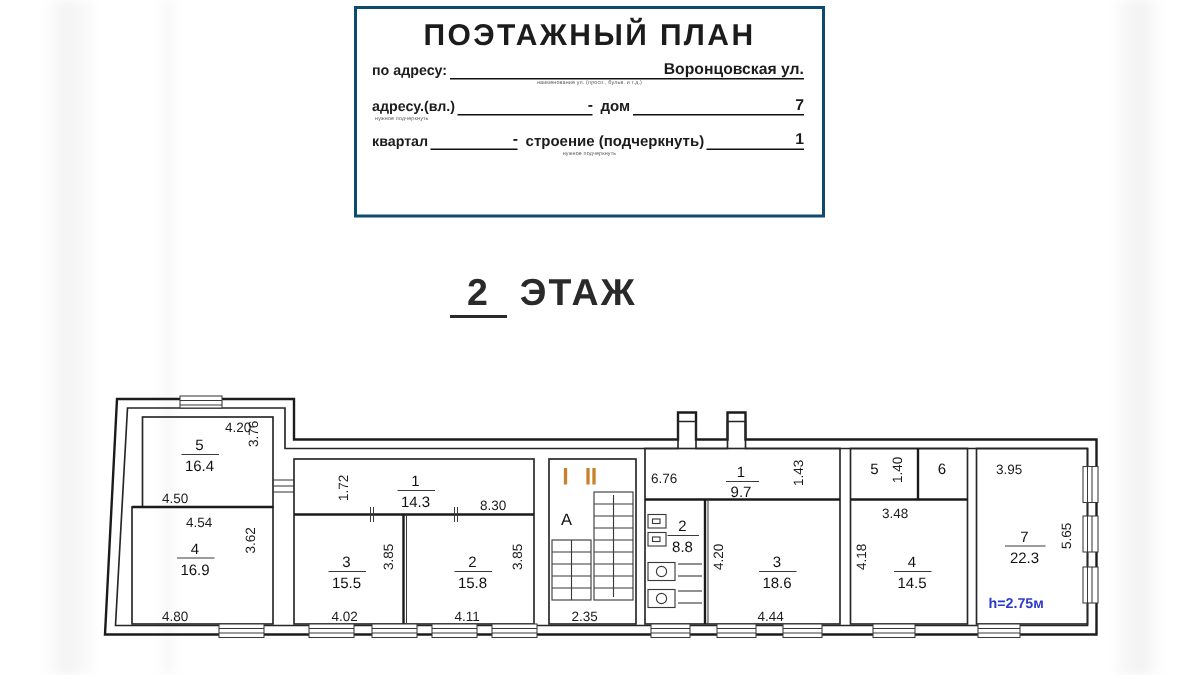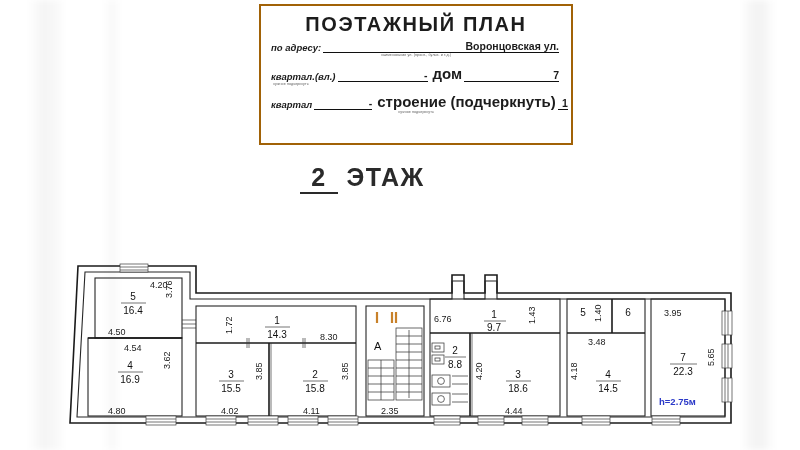--- a/index.html
+++ b/index.html
@@ -39,80 +39,79 @@
     filter: blur(4px);
   }
 
   
   #title-block {
     position: absolute;
     left: 236px;
     top: 4px;
     width: 314px;
     height: 141px;
-    border: 2px solid #a16207;
+    border: 2px solid #0c4a6e;
     background: #fff;
     box-sizing: border-box;
     padding: 4px 10px 16px 10px;
-    margin-left: 23px;
   }
   #title-heading {
     text-align: center;
     font-size: 20px;
     font-weight: bold;
     letter-spacing: 1.6px;
     line-height: 1;
     margin: 4px 0 2px 0;
     font-family: "Liberation Sans", sans-serif;
   }
   .tb-row {
     display: flex;
     align-items: flex-end;
     font-size: 9.5px;
     font-weight: bold;
     margin-top: 7px;
     white-space: nowrap;
   }
-  .tb-label { flex: 0 0 auto; font-style: italic; }
+  .tb-label { flex: 0 0 auto; }
   .tb-fill {
     border-bottom: 1.3px solid #101010;
     flex: 1 1 auto;
     text-align: right;
     font-weight: bold;
     font-size: 10.5px;
     line-height: 1.05;
     margin: 0 2px;
     min-width: 10px;
   }
   .tb-fill.narrow { flex: 0 0 58px; }
   .tb-fill.mid    { flex: 0 0 74px; }
   .tb-fill.w90    { flex: 0 0 90px; }
   .tb-plain {
     flex: 0 0 auto;
     font-weight: bold;
-    font-size: 15px;
+    font-size: 10px;
     padding-left: 3px;
   }
   .tb-sub {
     font-size: 3.6px;
     color: #5a5a5a;
     text-align: center;
     letter-spacing: 0.1px;
     line-height: 1;
     margin-top: 1px;
     filter: blur(0.35px);
     white-space: nowrap;
   }
   .tb-sub-left { text-align: left; padding-left: 2px; }
 
   
   #floor-caption {
     position: absolute;
     left: 300px;
-    top: 163px;
+    top: 181px;
     width: 220px;
     font-size: 25px;
     font-weight: bold;
     letter-spacing: 1.5px;
     color: #2a2a2a;
   }
   #floor-number {
     display: inline-block;
     min-width: 38px;
     text-align: center;
@@ -176,21 +175,21 @@
 
   <div id="title-heading">ПОЭТАЖНЫЙ ПЛАН</div>
 
   <div class="tb-row">
     <span class="tb-label">по адресу:</span>
     <span class="tb-fill">Воронцовская  ул.</span>
   </div>
   <div class="tb-sub">наименование ул. (просп., бульв. и т.д.)</div>
 
   <div class="tb-row">
-    <span class="tb-label">квартал.(вл.)</span>
+    <span class="tb-label">адресу.(вл.)</span>
     <span class="tb-fill w90">-</span>
     <span class="tb-plain">дом</span>
     <span class="tb-fill">7</span>
   </div>
   <div class="tb-sub tb-sub-left">нужное подчеркнуть</div>
 
   <div class="tb-row">
     <span class="tb-label">квартал</span>
     <span class="tb-fill narrow">-</span>
     <span class="tb-plain">строение (подчеркнуть)</span>

